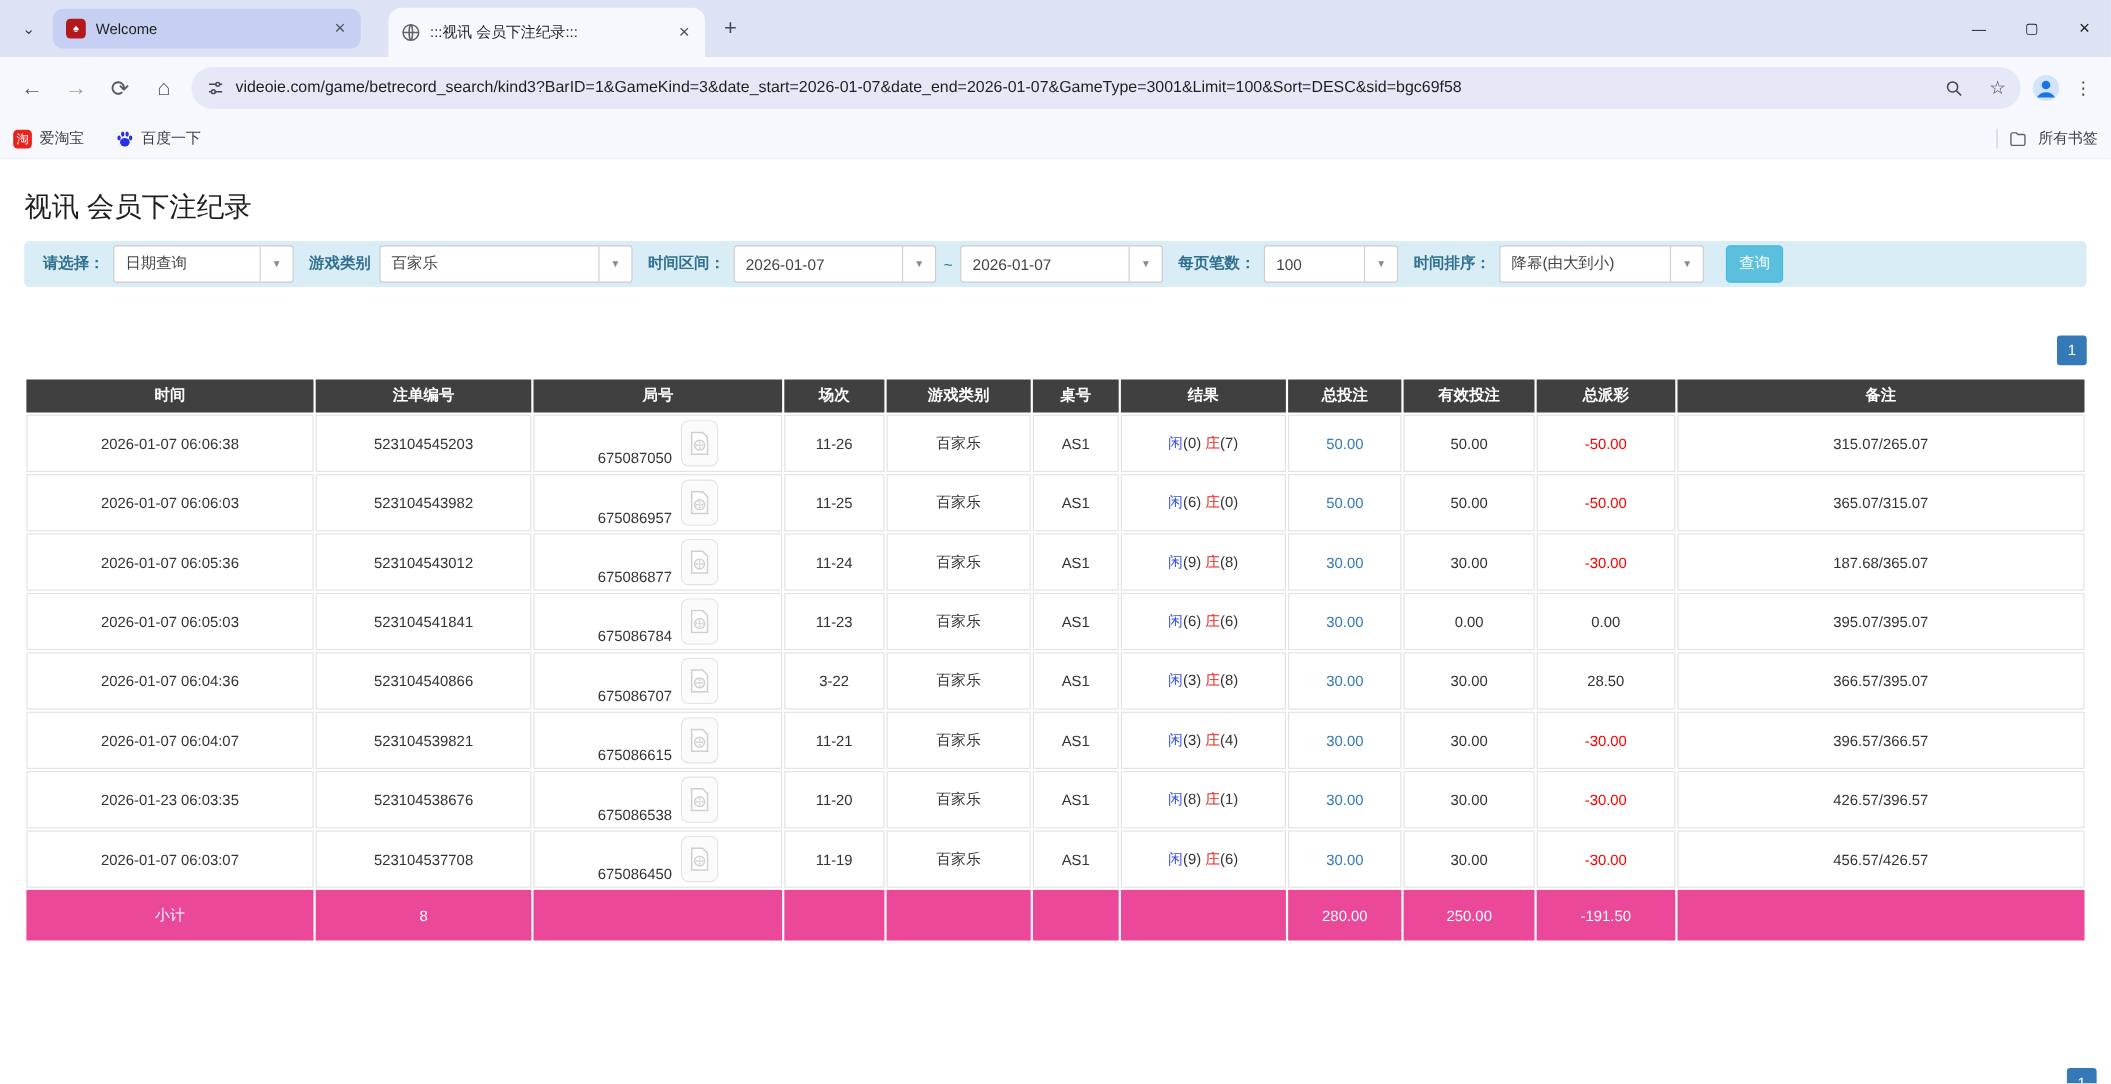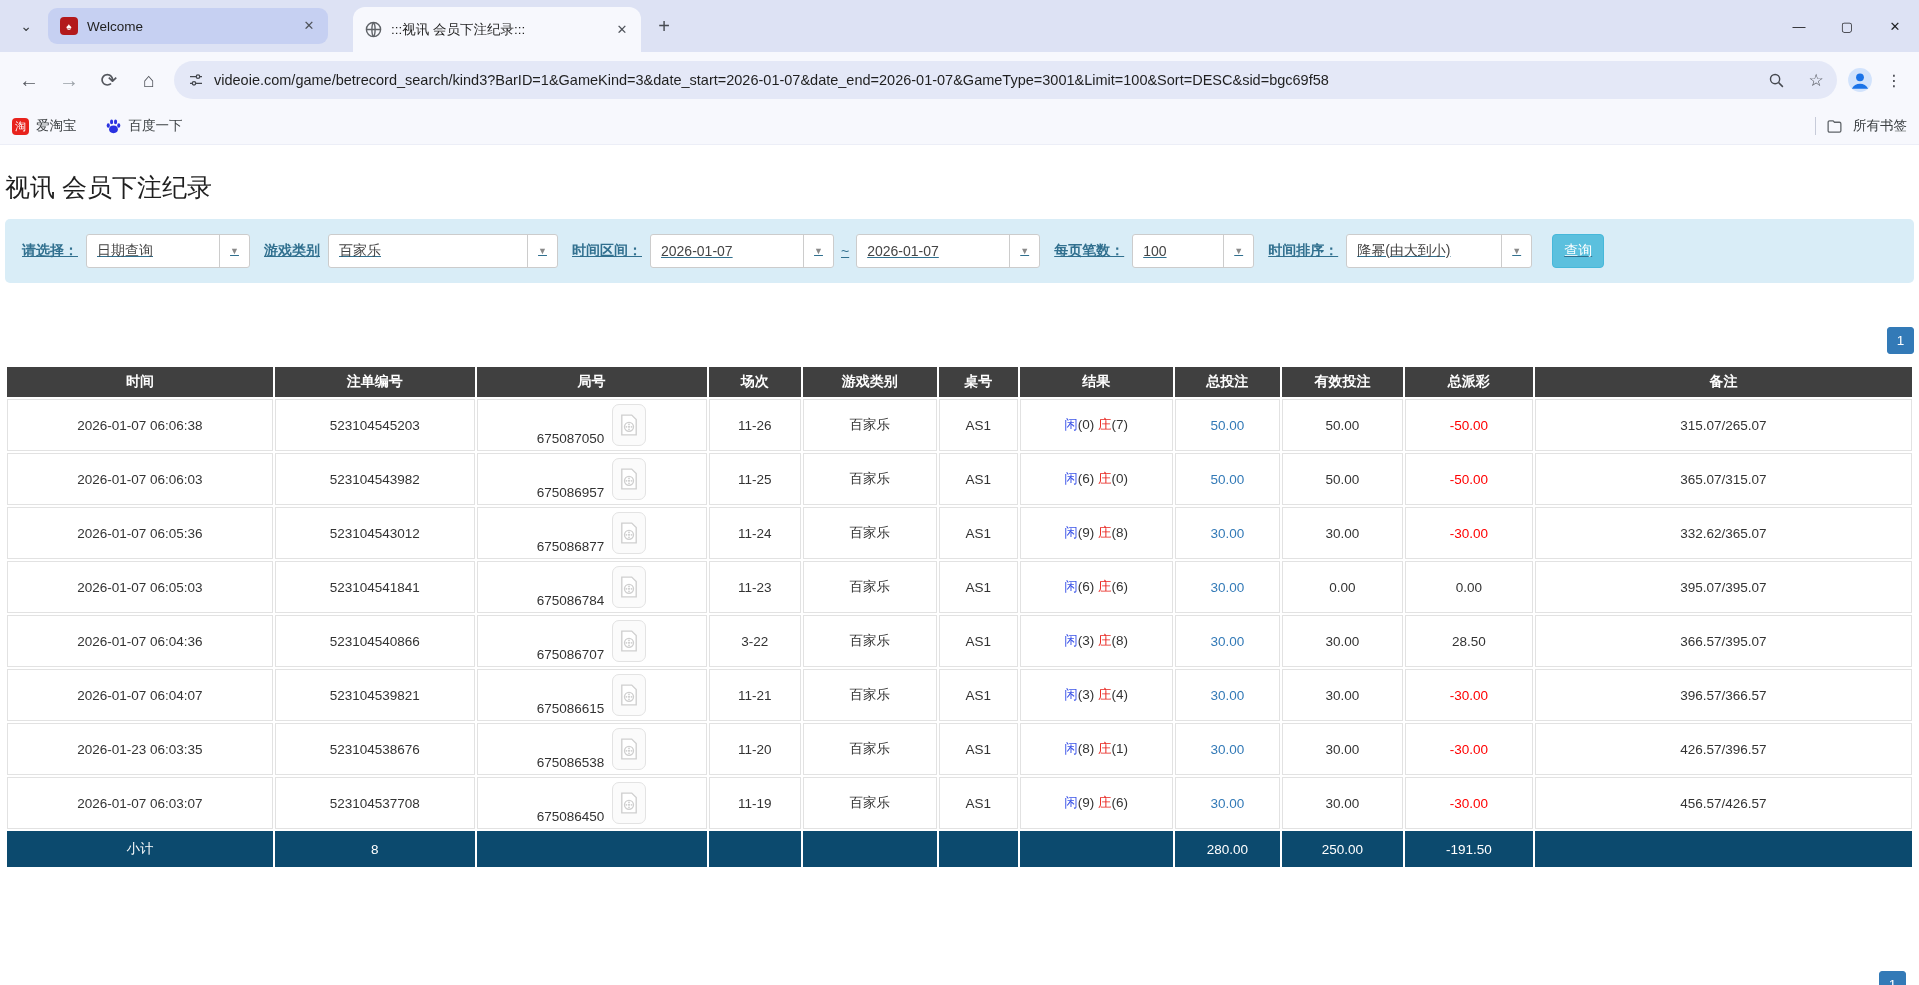--- a/index.html
+++ b/index.html
@@ -38,25 +38,25 @@
 
   .bookmarks { height:37px; background:#f7f8fd; border-bottom:1px solid #eceef7; display:flex; align-items:center;
                padding:0 12px; font-size:13.5px; color:#3c4043; }
   .bm-item { display:flex; align-items:center; gap:7px; margin-right:28px; }
   .bm-taobao { width:17px; height:17px; background:#e8231d; border-radius:4px; color:#fff; font-size:11px;
                display:flex; align-items:center; justify-content:center; }
   .bm-right { margin-left:auto; display:flex; align-items:center; gap:10px; }
   .bm-sep { width:1px; height:18px; background:#c7cbd9; }
 
   
-  .content { position:relative; height:840px; background:#fff; padding:0 5px; overflow:hidden; }
+  .content { position:relative; height:840px; background:#fff; padding:0 22px; overflow:hidden; }
   .page-title { font-size:25px; color:#1e1e1e; font-weight:500; padding-top:26px; }
 
-  .filterbar { margin-top:15px; background:#d9edf7; border-radius:5px; height:64px; display:flex; align-items:center;
-               padding:0 17px; font-size:14px; color:#31708f; font-weight:bold; white-space:nowrap;text-decoration:underline; }
+  .filterbar { margin-top:15px; background:#d9edf7; border-radius:5px; height:42px; display:flex; align-items:center;
+               padding:0 17px; font-size:14px; color:#31708f; font-weight:bold; white-space:nowrap; }
   .flabel { margin:0 8px 0 14px; }
   .flabel:first-child { margin-left:0; }
   .selectbox { background:#fff; border:1px solid #ccc; border-radius:3px; height:34px; display:flex; align-items:stretch;
                font-weight:normal; color:#444; font-size:14px; }
   .selectbox .val { flex:1; display:flex; align-items:center; padding:0 10px; overflow:hidden; }
   .selectbox .arrow { width:30px; border-left:1px solid #ccc; display:flex; align-items:center; justify-content:center;
                       color:#8a8a8a; font-size:9px; }
   .tilde { margin:0 7px; color:#31708f; font-weight:normal; }
   .btn-search { background:#5bc0de; border:1px solid #46b8da; color:#fff; border-radius:4px; height:34px;
                 padding:0 11px; font-size:14px; display:flex; align-items:center; margin-left:20px; font-weight:normal; }
@@ -67,21 +67,21 @@
 
   .pag-top { display:flex; justify-content:flex-end; margin:44px 0 11px; }
   .pag-btn { min-width:27px; height:27px; background:#337ab7; border:1px solid #337ab7; border-radius:3px;
              color:#fff; font-size:13.5px; display:flex; align-items:center; justify-content:center; }
   .pag-bottom { position:absolute; right:13px; bottom:-13px; }
 
   table.bets { width:100%; border-collapse:separate; border-spacing:2px; table-layout:fixed;
                font-size:13.5px; color:#333; text-align:center; }
   table.bets th { background:#404040; color:#fff; height:30px; font-size:14px; font-weight:bold; }
   table.bets tbody td { border:1px solid #e2e2e2; height:52px; background:#fff; }
-  table.bets tfoot td { background:#0c4a6e; color:#fff; height:36px; }
+  table.bets tfoot td { background:#ec4899; color:#fff; height:46px; }
   .bet-link { color:#337ab7; }
   .neg { color:#ff0000; }
   .res-p { color:#3a53e8; }
   .res-b { color:#e8251f; }
   .round-cell .wrap { display:flex; align-items:flex-end; justify-content:center; gap:8px; }
   .video-btn { width:34px; height:42px; background:#fbfbfb; border:1px solid #e3e3e3; border-radius:7px;
                display:inline-flex; align-items:center; justify-content:center; }
 </style>
 </head>
 <body>
@@ -349,21 +349,21 @@
         </span>
       </span>
     </td>
     <td>11-24</td>
     <td>百家乐</td>
     <td>AS1</td>
     <td class="result-cell"><span class="res-p">闲</span><span>(9) </span><span class="res-b">庄</span><span>(8)</span></td>
     <td class="bet-link">30.00</td>
     <td>30.00</td>
     <td class="payout neg">-30.00</td>
-    <td>332.62/365.07</td>
+    <td>187.68/365.07</td>
   </tr>
         <tr>
     <td>2026-01-07 06:05:03</td>
     <td>523104541841</td>
     <td class="round-cell">
       <span class="wrap">
         <span>675086784</span>
         <span class="video-btn">
           <svg width="18" height="22" viewBox="0 0 20 24">
                   <path d="M2 1h11l5 5v17H2z" fill="#fff" stroke="#cfcfcf" stroke-width="1.5"></path>

